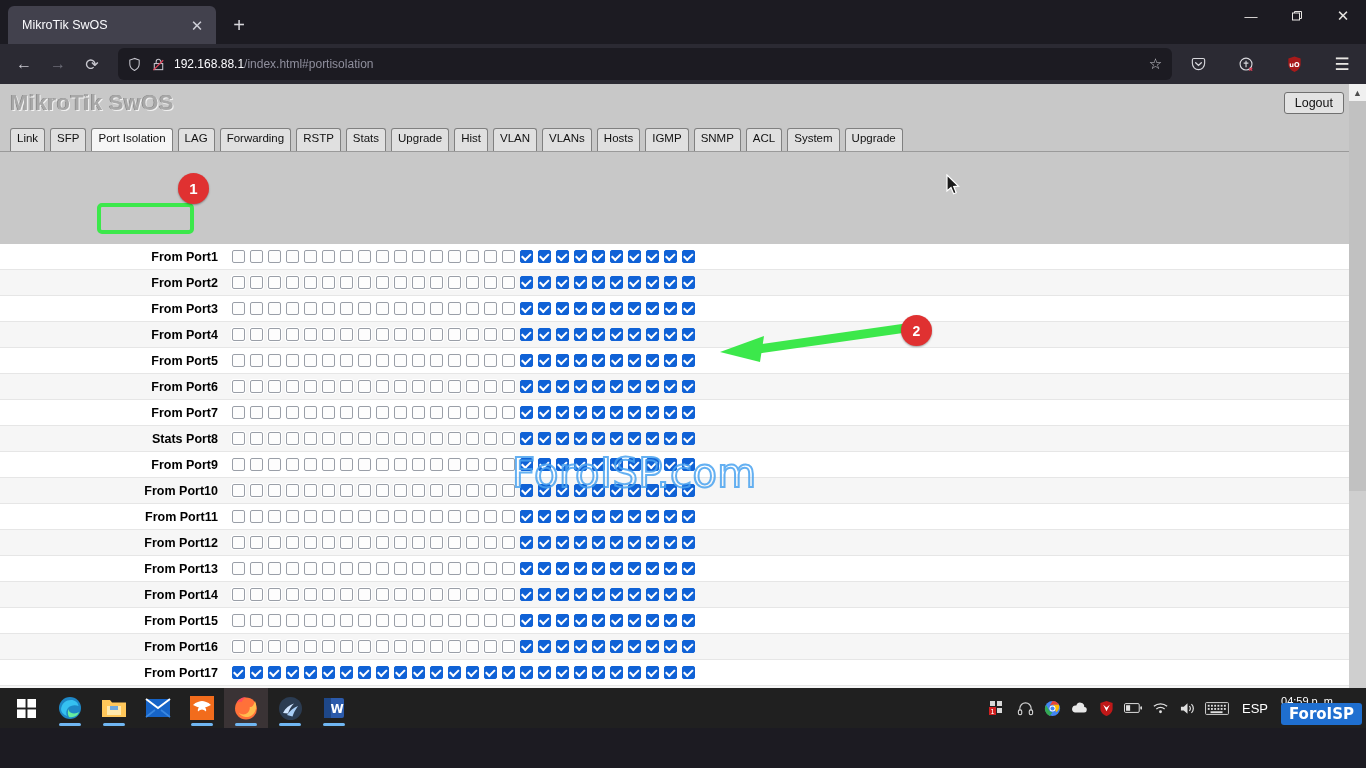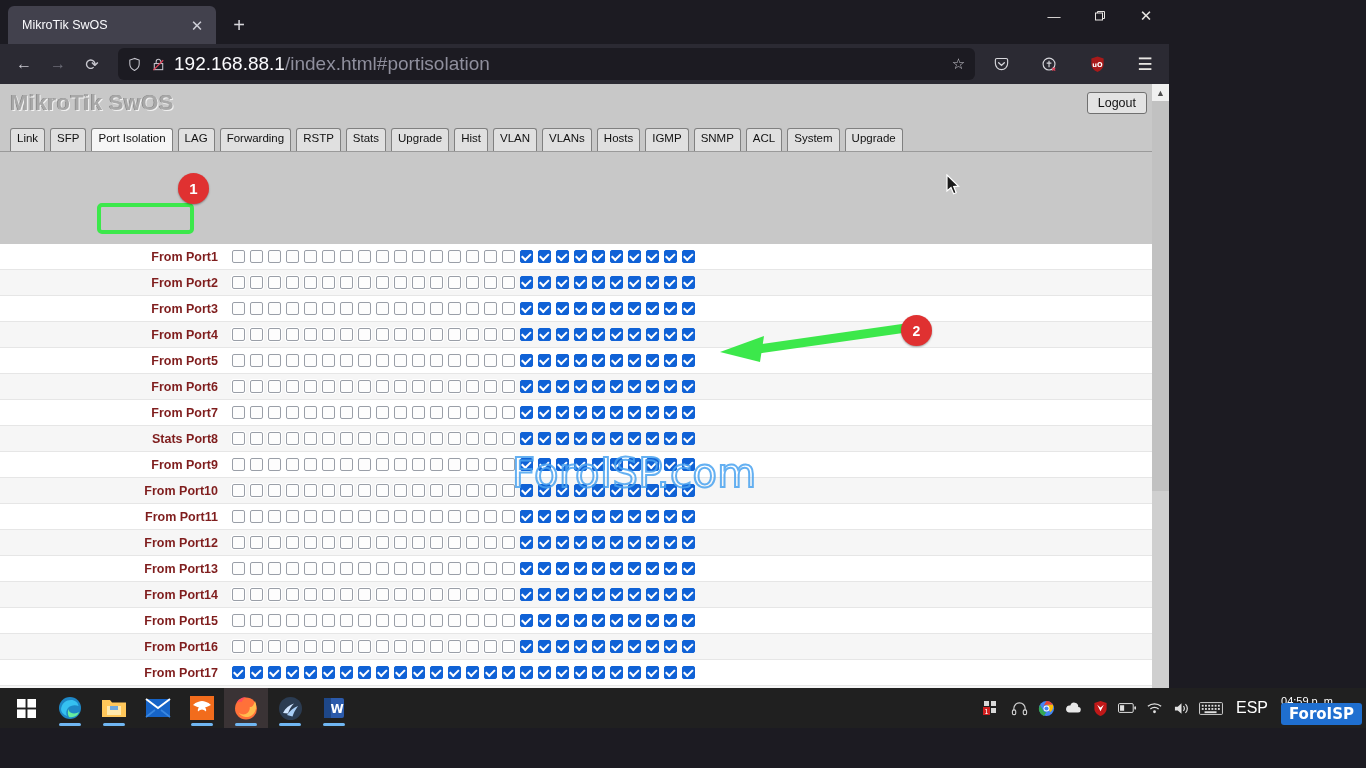--- a/index.html
+++ b/index.html
@@ -4,21 +4,21 @@
 <style>
   * { box-sizing: border-box; margin: 0; padding: 0; }
   html, body {
     width: 1366px; height: 768px;
     overflow: hidden;
     background: #1c1b22;
     font-family: "Liberation Sans", sans-serif;
   }
 
   
-  #browser-window { width: 1169px; height: 728px; background: #1c1b22; position: relative; }
+  #browser-window { width: 1366px; height: 728px; background: #1c1b22; position: relative; }
 
   
   #tab-strip {
     height: 44px; background: #1c1b22;
     display: flex; align-items: flex-end; padding-left: 8px; position: relative;
   }
   .browser-tab {
     height: 38px; width: 208px; background: #42414d; border-radius: 6px 6px 0 0;
     display: flex; align-items: center; padding: 0 8px 0 14px; color: #fbfbfe;
     font-size: 12.5px; position: relative;
@@ -46,21 +46,21 @@
   }
   .nav-btn {
     width: 32px; height: 32px; display: flex; align-items: center; justify-content: center;
     color: #c8c7cf; font-size: 16px; border-radius: 4px;
   }
   .nav-btn.disabled { color: #6d6d78; }
   #urlbar {
     flex: 1; height: 32px; background: #1c1b22; border-radius: 6px; margin: 0 8px;
     display: flex; align-items: center; padding: 0 8px; gap: 7px;
   }
-  #url-text { flex: 1; color: #fbfbfe; font-size: 19px; white-space: nowrap; }
+  #url-text { flex: 1; color: #fbfbfe; font-size: 12px; white-space: nowrap; }
   #url-text .url-path { color: #8f8f9d; }
   .urlbar-icon { width: 17px; height: 17px; display: flex; align-items: center; justify-content: center; }
   #toolbar-right { display: flex; align-items: flex-end; gap: 16px; }
 
   
   #swos-page {
     height: 644px; background: #c8c8c8; position: relative; overflow: hidden;
   }
   #swos-header { height: 44px; position: relative; padding: 6px 0 0 10px; }
   #swos-logo {
@@ -101,21 +101,21 @@
     width: 1349px; height: 484px; overflow: hidden;
   }
   .iso-row {
     height: 26px; display: flex; align-items: center;
     border-bottom: 1px solid #e6e6e6;
   }
   .iso-row.odd { background: #ffffff; }
   .iso-row.even { background: #f6f6f6; }
   .row-label {
     width: 232px; text-align: right; padding-right: 14px;
-    font-size: 12.5px; font-weight: bold; color: #7f1d1d;
+    font-size: 12.5px; font-weight: bold; color: #000000;
   }
   .cb-group { display: flex; gap: 5px; }
   .cb {
     width: 13px; height: 13px; border-radius: 2px; flex: none;
     display: flex; align-items: center; justify-content: center;
   }
   .cb.off { background: #fdfdfd; border: 1px solid #9a9fa8; box-shadow: 0 0 0 1px #fff; }
   .cb.on  { background: #1062d6; border: 1px solid #1062d6; }
   .cb.on::after {
     content: ""; width: 7px; height: 3.5px;
@@ -160,21 +160,21 @@
     width: 44px; height: 40px; display: flex; align-items: center; justify-content: center;
     position: relative;
   }
   .tb-item.active { background: #3a3335; }
   .tb-item.active::after, .tb-item.running::after {
     content: ""; position: absolute; bottom: 2px; left: 11px; width: 22px; height: 3px;
     background: #70b6f2; border-radius: 2px;
   }
   #tray { margin-left: auto; display: flex; align-items: center; gap: 9px; padding-right: 6px; }
   .tray-icon { width: 18px; height: 18px; display: flex; align-items: center; justify-content: center; color: #e8e8e8; }
-  #tray-lang { color: #fff; font-size: 16px; padding: 0 4px; }
+  #tray-lang { color: #fff; font-size: 13px; padding: 0 4px; }
   #tray-clock { color: #fff; font-size: 11px; line-height: 14px; text-align: right; padding-right: 4px; }
   #foroisp-badge {
     position: absolute; right: 4px; bottom: 3px; background: #1f6fd0;
     color: #fff; font-size: 15px; font-weight: bold; padding: 2px 8px;
     border-radius: 3px; font-family: "DejaVu Sans", sans-serif;
   }
   #tray-notify { width: 10px; height: 40px; }
 </style>
 </head>
 <body>

